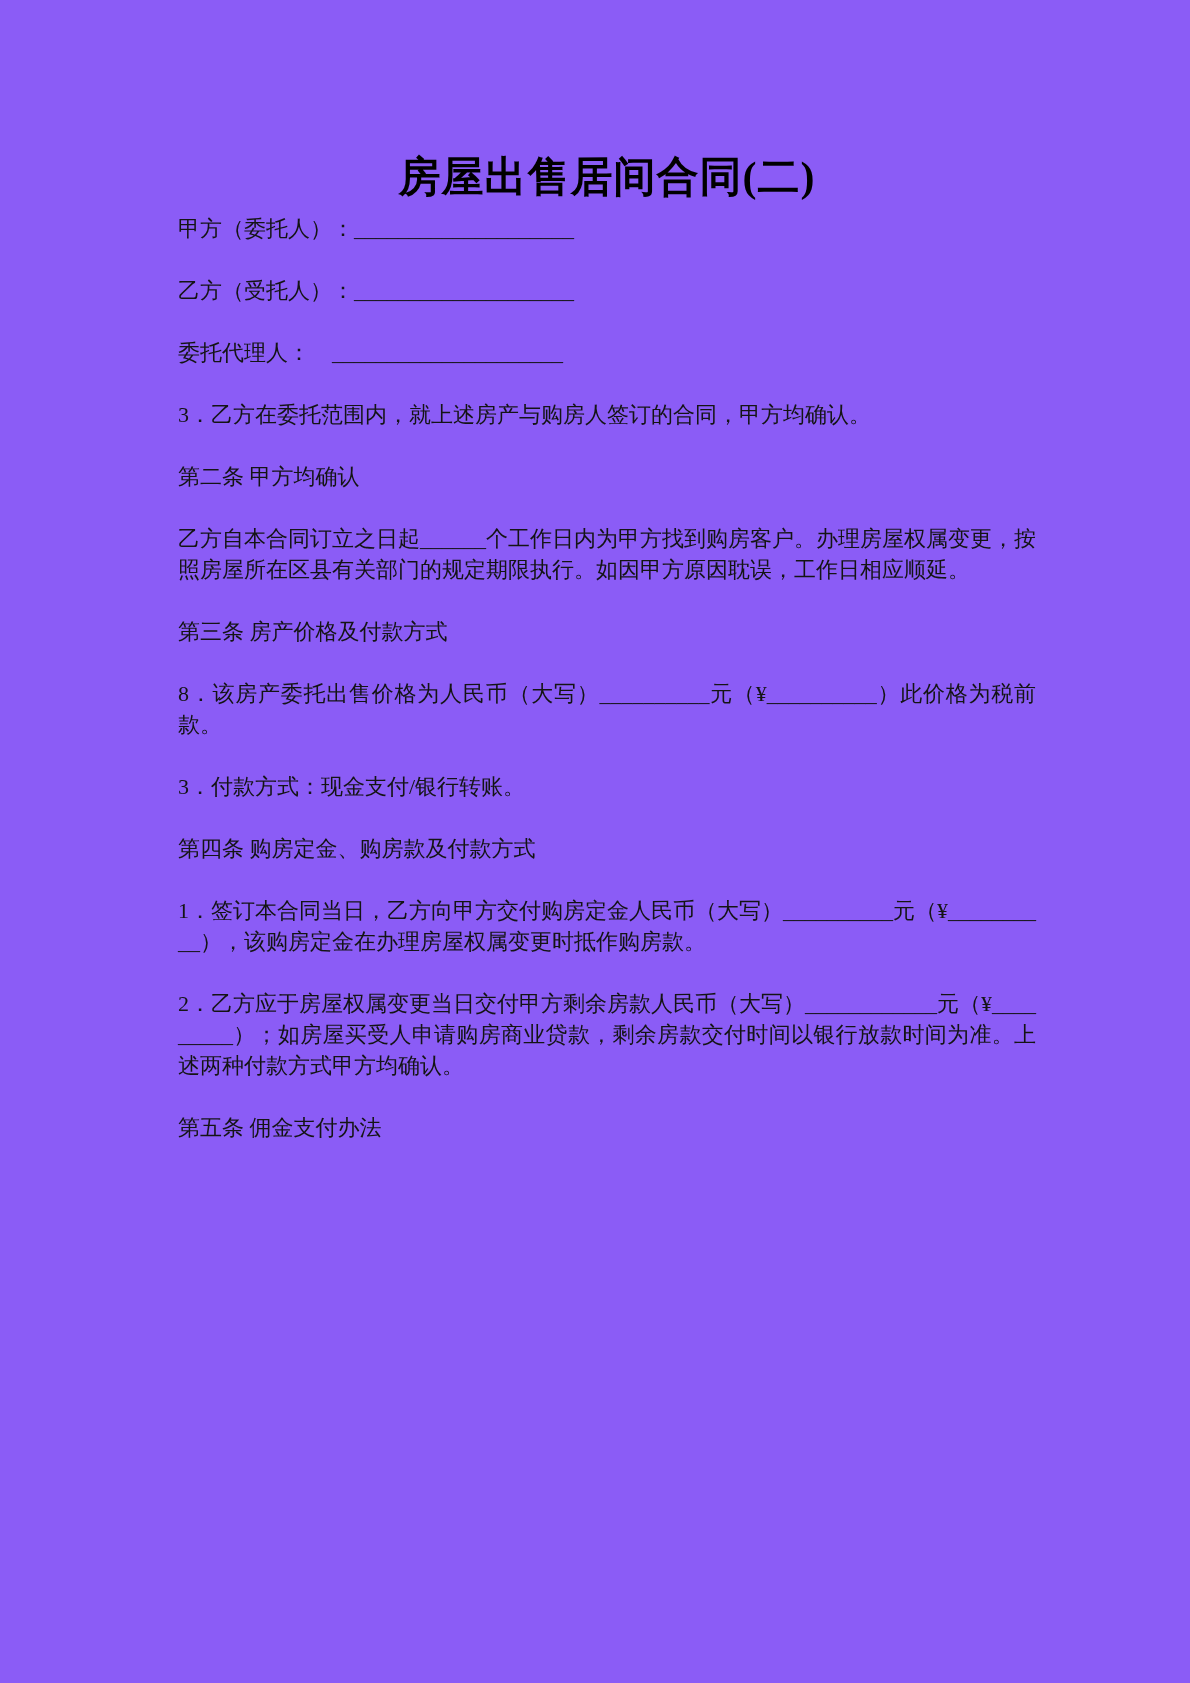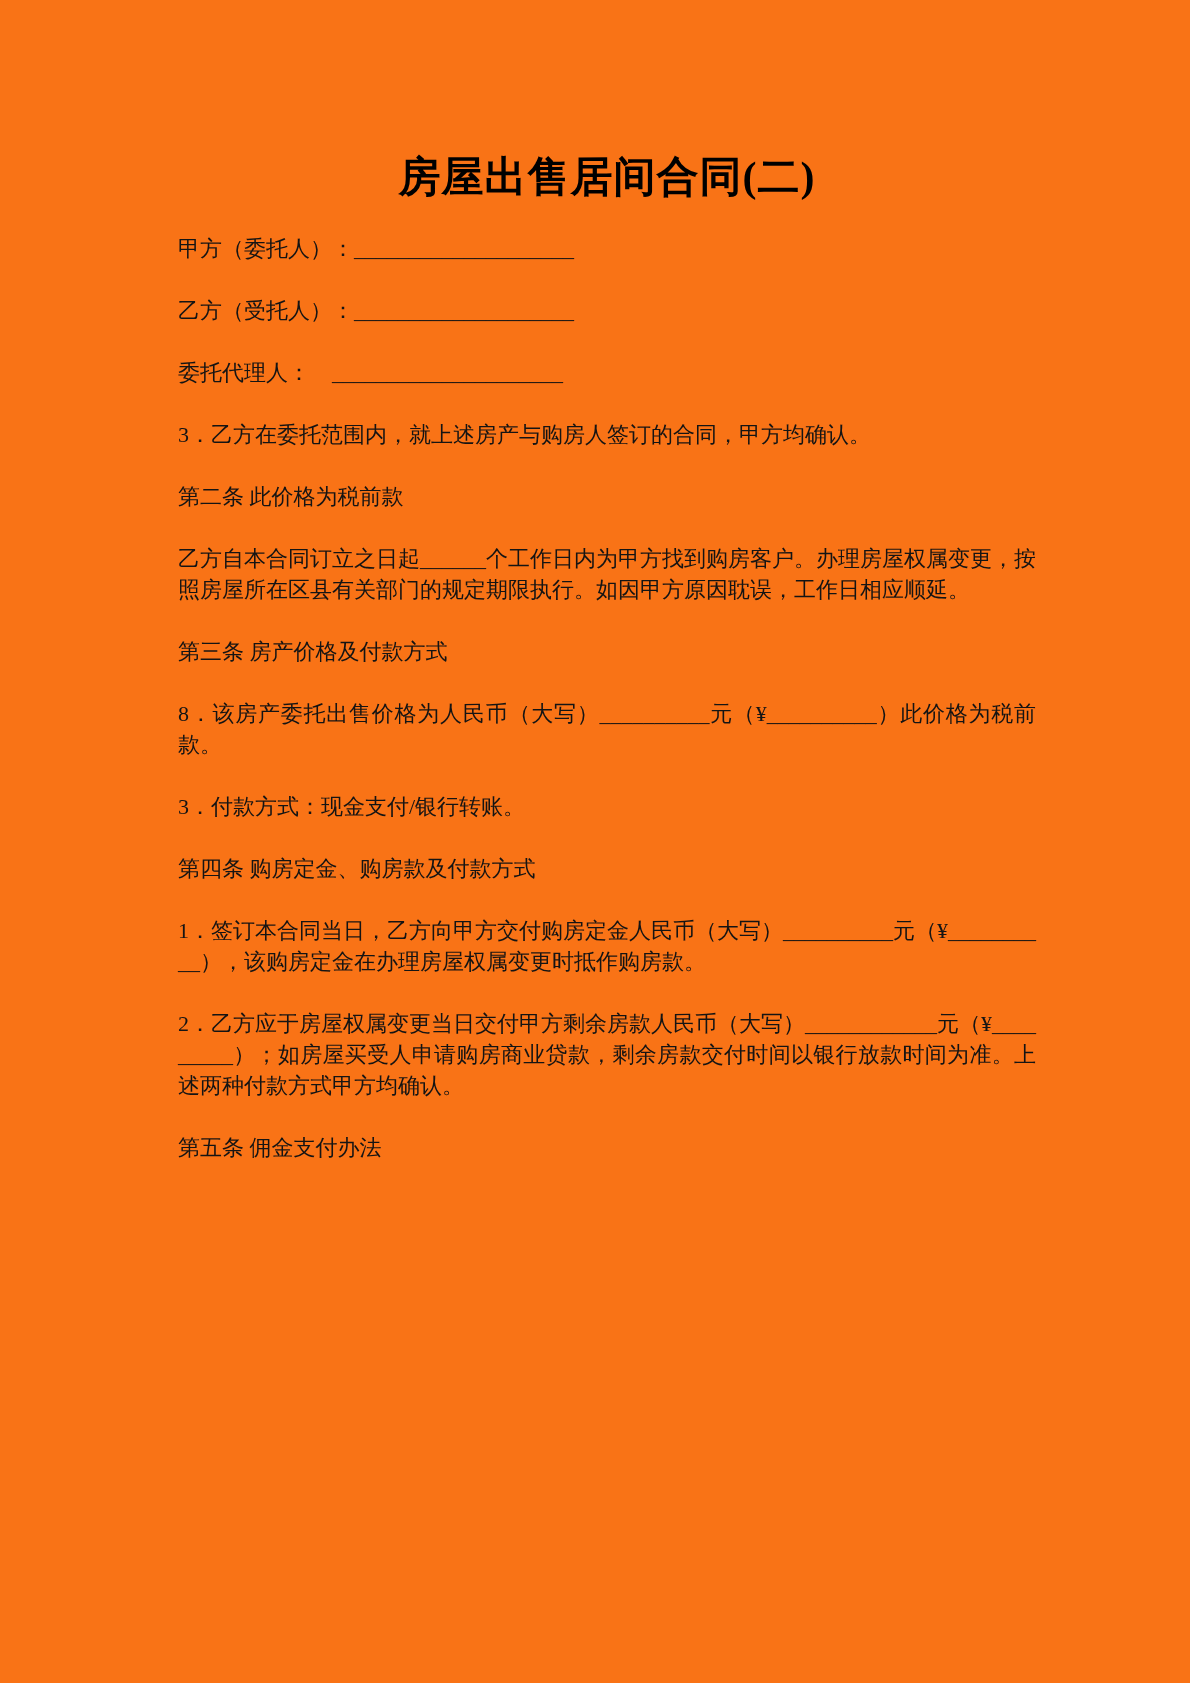--- a/index.html
+++ b/index.html
@@ -12,21 +12,21 @@
     background: #ffffff;
     color: #141414;
     font-family: "Liberation Serif", "DejaVu Serif", serif;
     overflow: hidden;
   }
   .page {
     box-sizing: border-box;
     width: 1190px;
     height: 1683px;
     padding: 148px 0 0 178px;
-    background: #f97316;
+    background: #8b5cf6;
   }
   .content {
     width: 858px;
   }
   .doc-title {
     width: 858px;
     margin: 0;
     text-align: center;
     font-size: 42px;
     line-height: 58px;
@@ -38,21 +38,21 @@
     width: 858px;
     margin: 31px 0 0 0;
     font-size: 22px;
     line-height: 31px;
     text-align: justify;
     white-space: pre-line;
     word-break: break-all;
     color: #141414;
   }
   .para.first {
-    margin-top: 27px;
+    margin-top: 7px;
   }
 </style>
 </head>
 <body>
 
 <div class="page">
   <div class="content">
 
     <h1 class="doc-title">房屋出售居间合同(二)</h1>
 
@@ -60,21 +60,21 @@
 
     <p class="para">乙方（受托人）：____________________</p>
 
     <p class="para">委托代理人：　_____________________</p>
 
 
 
 
     <p class="para">3．乙方在委托范围内，就上述房产与购房人签订的合同，甲方均确认。</p>
 
-    <p class="para">第二条 此价格为税前款</p>
+    <p class="para">第二条 甲方均确认</p>
 
     <p class="para">乙方自本合同订立之日起______个工作日内为甲方找到购房客户。办理房屋权属变更，按照房屋所在区县有关部门的规定期限执行。如因甲方原因耽误，工作日相应顺延。</p>
 
     <p class="para">第三条 房产价格及付款方式</p>
 
     <p class="para">8．该房产委托出售价格为人民币（大写）__________元（¥__________）此价格为税前款。</p>
 
 
     <p class="para">3．付款方式：现金支付/银行转账。</p>
 

